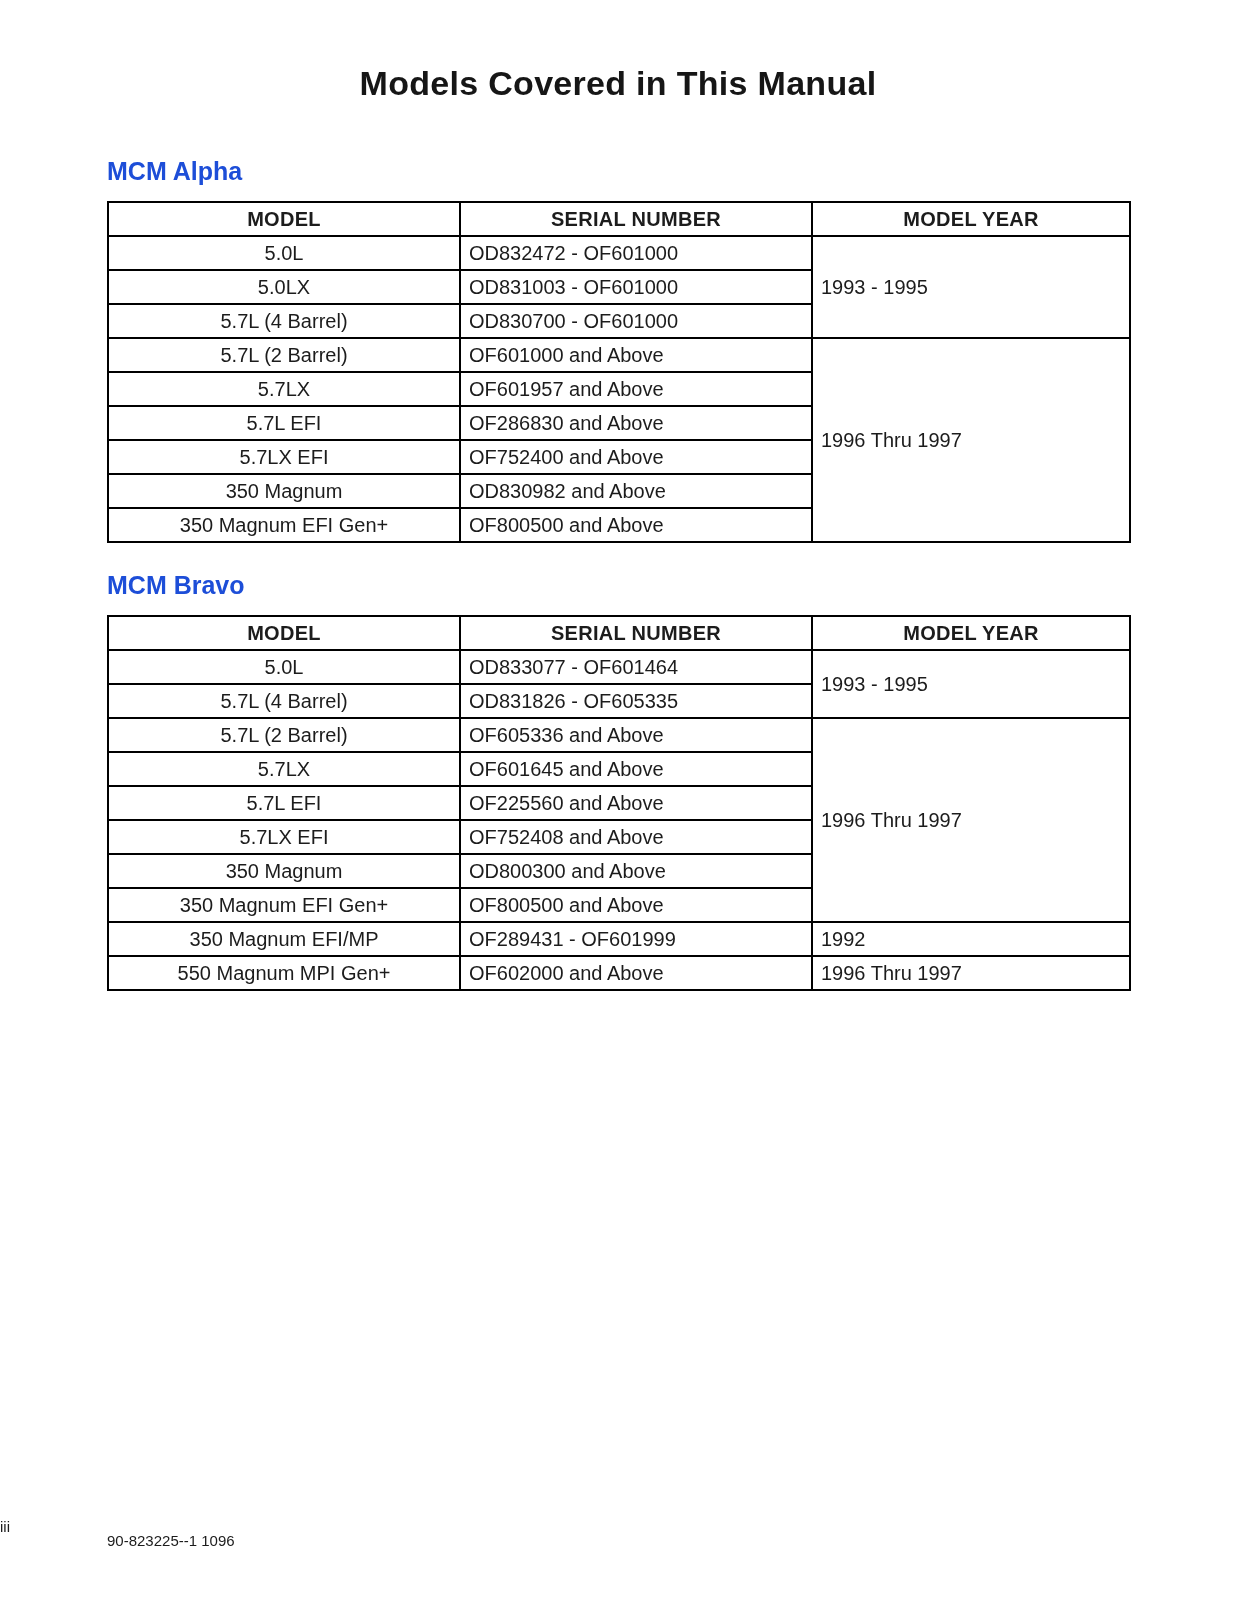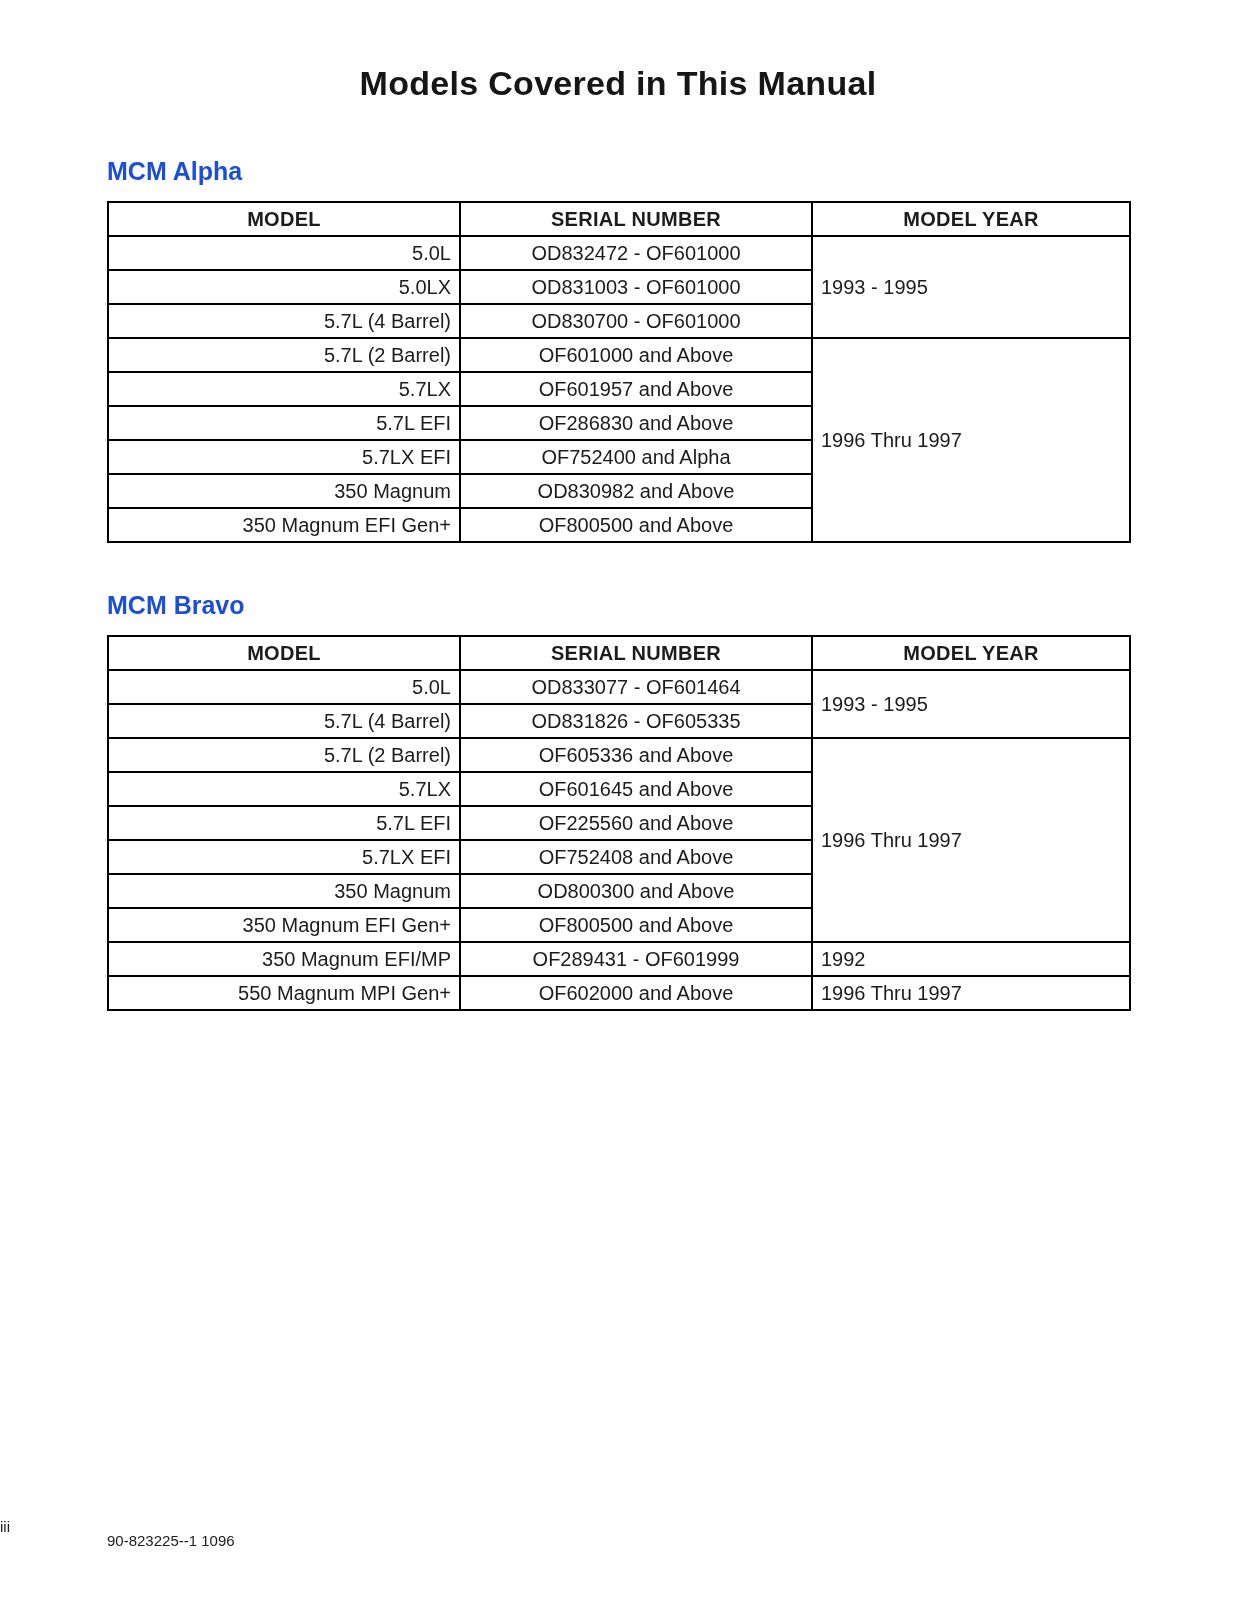--- a/index.html
+++ b/index.html
@@ -22,21 +22,21 @@
     color: #161616;
   }
 
   .section { margin-left: 107px; margin-right: 107px; }
   .section-title {
     font-size: 25px;
     font-weight: bold;
     color: #1d4ed8;
   }
   .section-title.alpha { margin-top: 54px; }
-  .section-title.bravo { margin-top: 48px; }
+  .section-title.bravo { margin-top: 28px; }
 
   table.models {
     margin-top: 15px;
     border-collapse: collapse;
     table-layout: fixed;
     width: 1022px;
   }
   table.models col.c-model  { width: 352px; }
   table.models col.c-serial { width: 352px; }
   table.models col.c-year   { width: 318px; }
@@ -47,22 +47,22 @@
     height: 34px;
     padding: 2px 8px;
     background: #ffffff;
     vertical-align: middle;
   }
   table.models th {
     font-weight: bold;
     text-align: center;
     letter-spacing: 0.3px;
   }
-  td.model  { text-align: right; padding-left: 7px; }
-  td.serial { text-align: center; }
+  td.model  { text-align: center; padding-left: 7px; }
+  td.serial { text-align: left; }
   td.year   { text-align: left; }
 
   .footer {
     position: absolute;
     top: 1518px;
     left: 0;
     width: 1236px;
     font-size: 15px;
     color: #1c1c1c;
   }
@@ -114,21 +114,21 @@
         <tr>
           <td class="model">5.7LX</td>
           <td class="serial">OF601957 and Above</td>
         </tr>
         <tr>
           <td class="model">5.7L EFI</td>
           <td class="serial">OF286830 and Above</td>
         </tr>
         <tr>
           <td class="model">5.7LX EFI</td>
-          <td class="serial">OF752400 and Alpha</td>
+          <td class="serial">OF752400 and Above</td>
         </tr>
         <tr>
           <td class="model">350 Magnum</td>
           <td class="serial">OD830982 and Above</td>
         </tr>
         <tr>
           <td class="model">350 Magnum EFI Gen+</td>
           <td class="serial">OF800500 and Above</td>
         </tr>
       </tbody>

